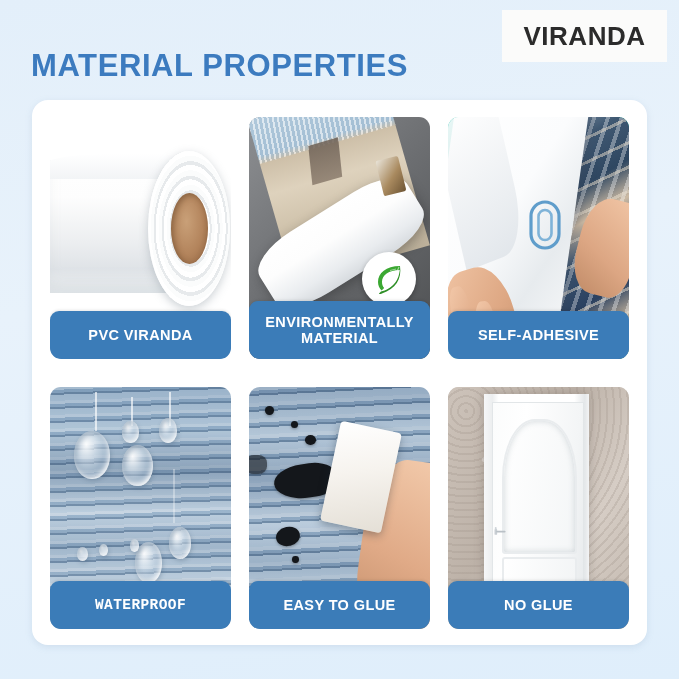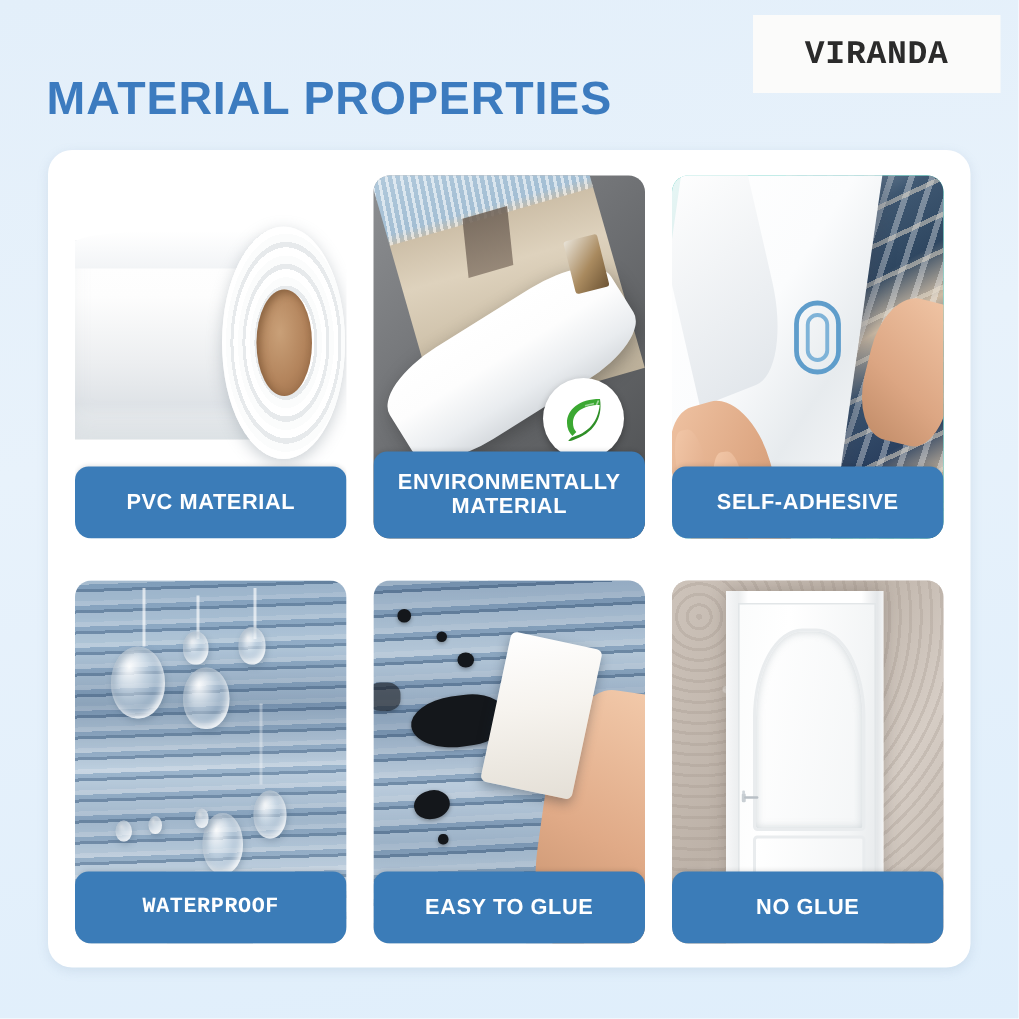--- a/index.html
+++ b/index.html
@@ -10,22 +10,22 @@
     -webkit-font-smoothing:antialiased;
   }
   .page{position:relative;width:679px;height:679px;}
 
   
   .logo-box{
     position:absolute;left:502px;top:10px;width:165px;height:52px;
     background:#fbfbfa;display:flex;align-items:center;justify-content:center;
   }
   .logo-text{
-    font-size:22px;font-weight:bold;color:#2b2b2b;letter-spacing:.5px;
-    font-family:Liberation Mono, monospace;
+    font-size:26px;font-weight:bold;color:#2b2b2b;letter-spacing:.5px;
+    font-family:Liberation Sans, sans-serif;
   }
 
   
   .page-title{
     position:absolute;left:31px;top:48px;
     font-size:31px;font-weight:bold;color:#3c7bbf;letter-spacing:.6px;
   }
 
   
   .card{
@@ -261,21 +261,21 @@
 
       <div class="tile t1">
         <div class="tile-img">
           <div class="roll-wrap">
             <div class="roll-body"></div>
             <div class="roll-sheetedge"></div>
             <div class="roll-end"></div>
             <div class="roll-core"></div>
           </div>
         </div>
-        <div class="tile-label">PVC MATERIAL</div>
+        <div class="tile-label">PVC VIRANDA</div>
       </div>
 
       <div class="tile t2">
         <div class="tile-img">
           <div class="t2-photo">
             <div class="t2-pier"></div>
           </div>
           <div class="t2-roll">
             <div class="t2-roll-sheet"></div>
             <div class="t2-tip"></div>

